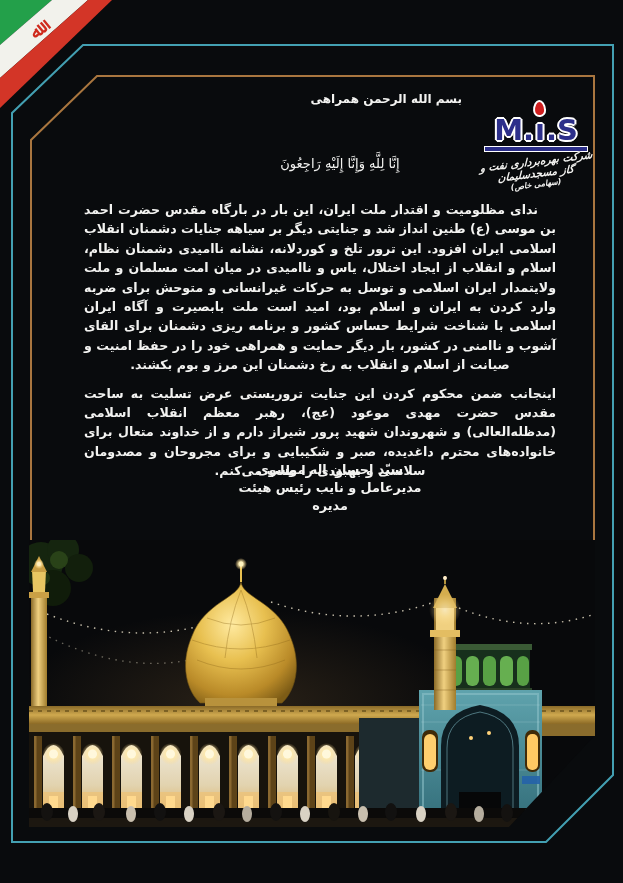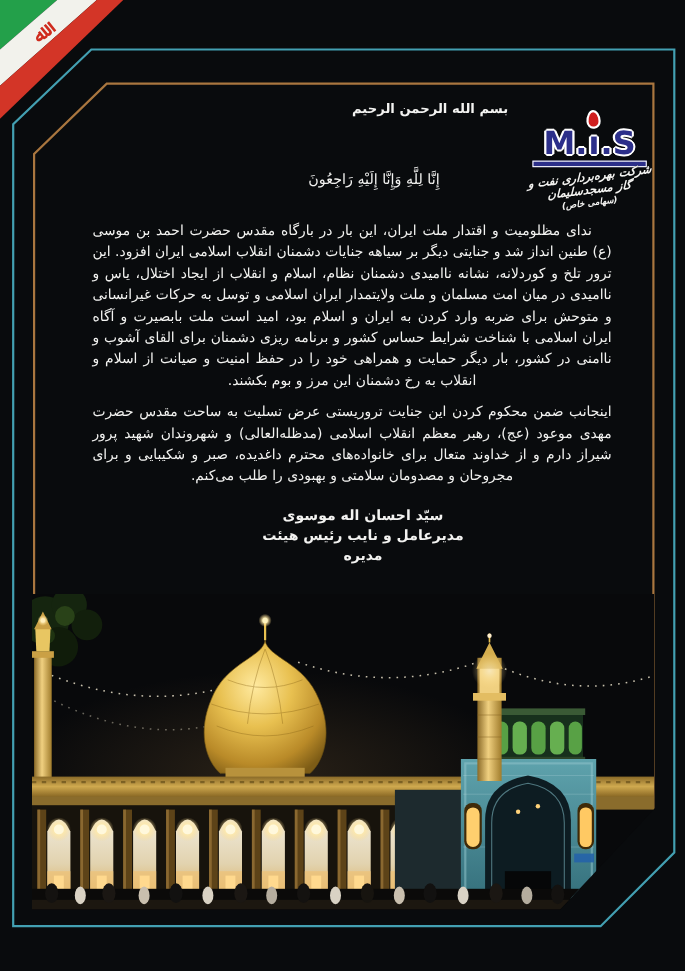--- a/index.html
+++ b/index.html
@@ -21,21 +21,21 @@
   .flame{width:9px;height:13px;background:#d01f1f;border-radius:50% 50% 45% 45%/65% 65% 35% 35%;
          box-shadow:0 0 0 2px #fff;margin-bottom:1px;transform:rotate(-3deg);}
   .logo-bar{width:102px;height:4px;background:#2c2f8a;border:1px solid #fff;margin:2px auto 3px auto;}
   .callig{font-size:10.5px;font-weight:bold;font-style:italic;transform:rotate(-7deg) skewX(-8deg);
           direction:rtl;line-height:12px;text-shadow:0 0 1px #000;}
   .callig-sub{font-size:8px;font-weight:bold;font-style:italic;transform:rotate(-7deg);direction:rtl;margin-top:1px;}
   
   .verse{left:240px;top:156px;width:200px;text-align:center;font-size:13px;font-weight:normal;direction:rtl;z-index:5;}
   
   .bodytext{left:84px;top:200px;width:472px;direction:rtl;text-align:justify;z-index:5;
-            font-size:12.6px;font-weight:normal;line-height:19.4px;}
+            font-size:12.6px;font-weight:bold;line-height:19.4px;}
   .bodytext p{margin:0 0 9px 0;text-align:justify;text-align-last:center;}
   .bodytext p.first{text-indent:18px;}
   
   .signature{left:225px;top:461px;width:210px;text-align:center;direction:rtl;z-index:5;
              font-size:12.8px;font-weight:bold;line-height:18px;}
   
   .photo{left:29px;top:540px;width:566px;height:287px;z-index:2;
          clip-path:polygon(0 0,100% 0,100% 68%,84.8% 100%,0 100%);}
 </style>
 </head>
@@ -233,21 +233,21 @@
   </svg>
   </div>
 
   <svg class="flag" width="150" height="130" viewBox="0 0 150 130">
     <polygon points="0,0 52,0 0,45" fill="#23a04a"></polygon>
     <polygon points="52,0 88,0 0,78 0,45" fill="#f2f2ec"></polygon>
     <polygon points="88,0 112,0 0,108 0,78" fill="#d33527"></polygon>
     <text x="35" y="38" text-anchor="middle" class="flag-emblem" transform="rotate(-38 35 31)">ﷲ</text>
   </svg>
 
-  <div class="abs bismillah">بسم الله الرحمن الرحیم</div>
+  <div class="abs bismillah">بسم الله الرحمن همراهی</div>
 
   <div class="abs logo">
     <div class="logo-row">
       <span>M.</span>
       <span class="logo-i">
         <span class="flame"></span>
         <span>ı</span>
       </span>
       <span>.S</span>
     </div>

